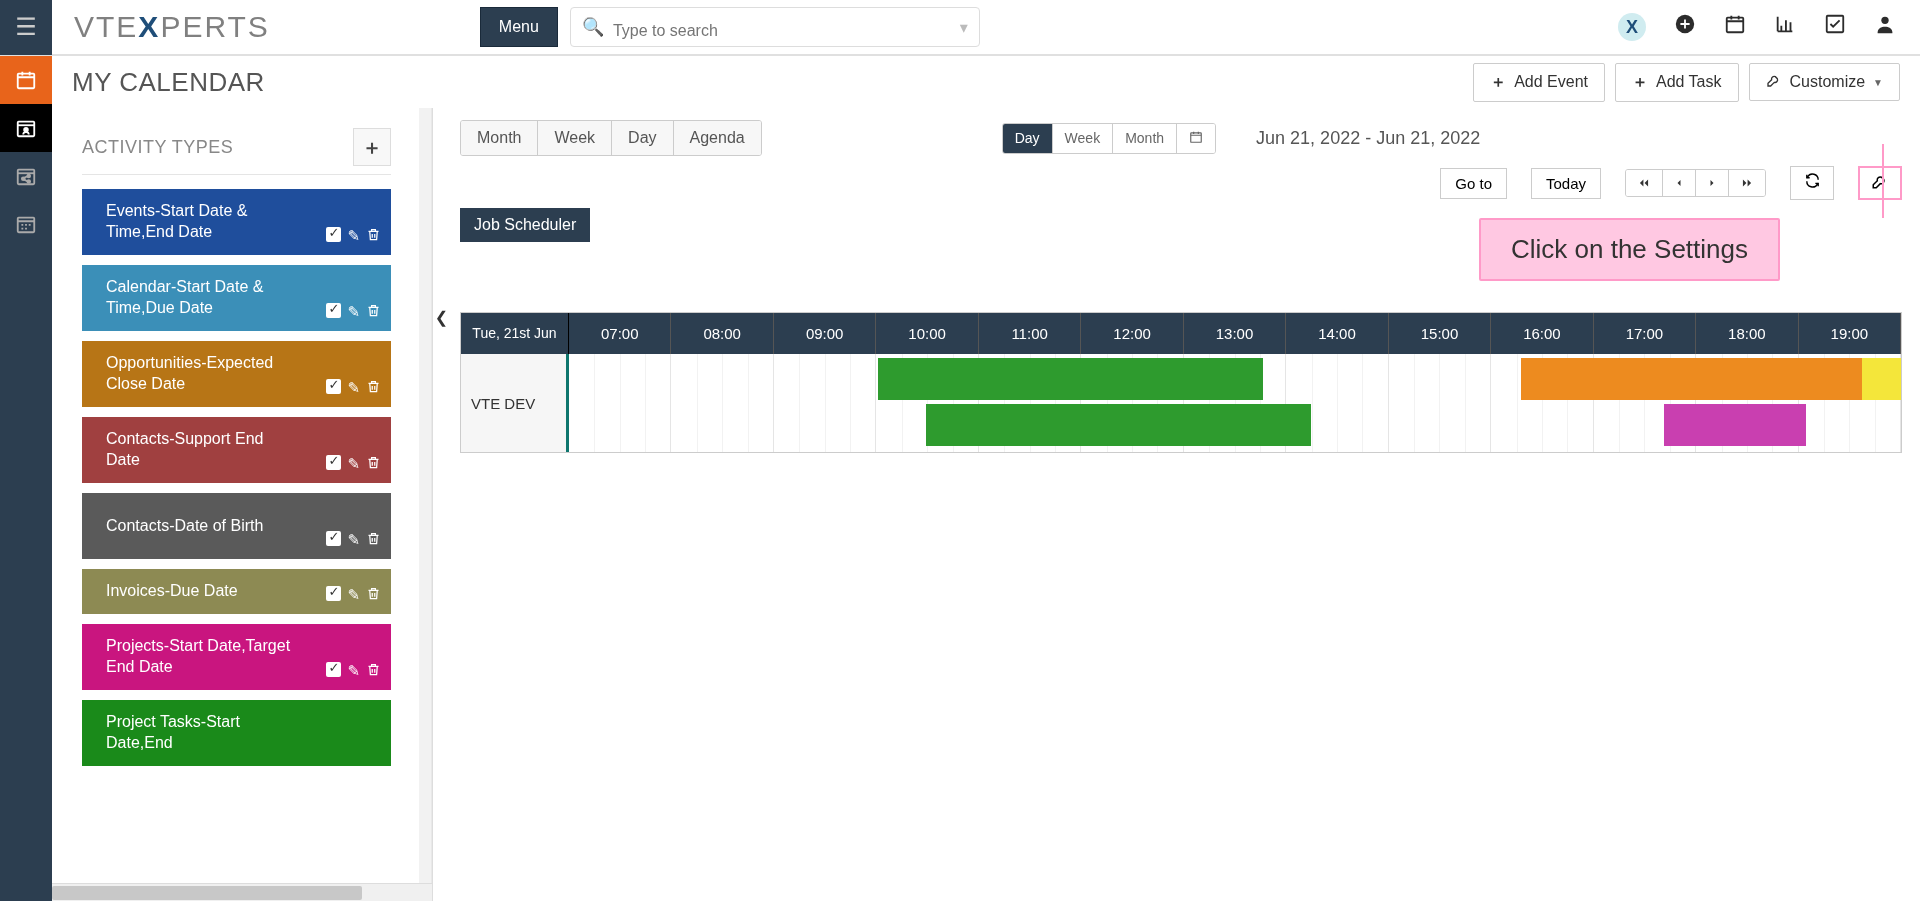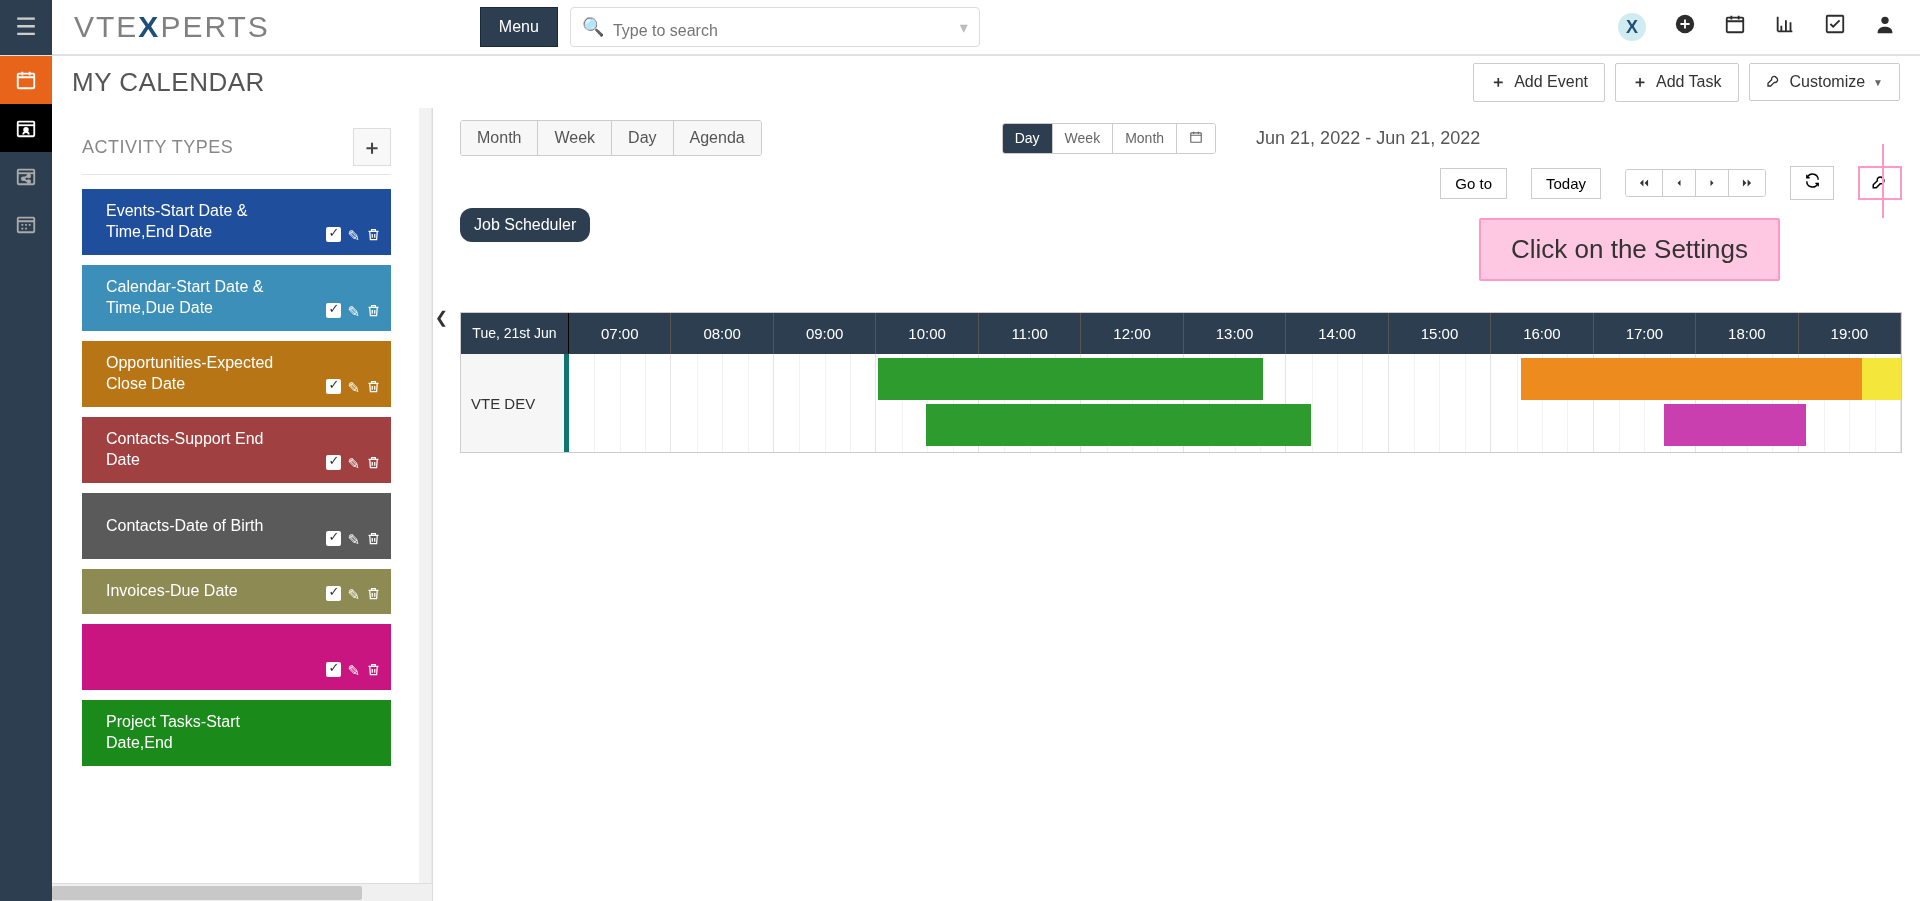--- a/index.html
+++ b/index.html
@@ -68,34 +68,34 @@
 .range-group .rbtn.active { background: #2c3e50; color: #fff; }
 .range-group .rbtn:last-child { border-right: none; }
 .date-range { font-size: 18px; color: #555; margin-left: 30px; }
 .nav-wrap { margin-left: auto; display: flex; align-items: center; gap: 24px; padding-left: 40px; }
 .goto-btn, .today-btn { border: 1px solid #ccc; padding: 6px 14px; background: #fff; font-size: 15px; cursor: pointer; }
 .nav-arrows { display: inline-flex; border: 1px solid #ccc; border-radius: 3px; overflow: hidden; }
 .nav-arrows .narrow { padding: 6px 10px; border-right: 1px solid #ccc; cursor: pointer; background: #fff; font-size: 14px; display:flex; align-items:center; }
 .nav-arrows .narrow:last-child { border-right: none; }
 .refresh-btn, .settings-btn { border: 1px solid #ccc; width: 44px; height: 34px; display:flex; align-items:center; justify-content:center; background:#fff; font-size: 17px; cursor:pointer; }
 .settings-btn { border: 2px solid #ff9ac8; }
-.job-chip { display: inline-block; background: #2c3e50; color: #fff; padding: 8px 14px; font-size: 16px; border-radius: 12px; }
+.job-chip { display: inline-block; background: #2c3e50; color: #fff; padding: 8px 14px; font-size: 16px; border-radius: 0; }
 
 
 .callout { position: absolute; background: #ffc8e2; border: 2px solid #ff9ac8; color: #333; font-family: 'Segoe UI', Arial, sans-serif; padding: 14px 30px; font-size: 26px; border-radius: 2px; z-index: 20; }
 .callout-line { position: absolute; width: 2px; background: #ff9ac8; z-index: 19; }
 
 
 .timeline { margin-top: 70px; border: 1px solid #ccc; }
 .tl-header { display: flex; background: #2c3e50; color: #fff; }
 .tl-corner { width: 108px; min-width:108px; border-right: 1px solid #000000; display:flex; align-items:center; justify-content:center; text-align:center; font-size:14px; padding: 6px 0; line-height:1.2; }
 .tl-hours { flex:1; display:flex; }
 .tl-hour { flex:1; border-right:1px solid #555; text-align:center; padding:12px 0; font-size:15px; }
 .tl-body { display:flex; min-height: 98px; }
-.tl-rowlabel { width:108px; min-width:108px; border-right:5px solid #0f766e; display:flex; align-items:center; padding-left:10px; font-size:15px; color:#333; background: #f6f6f6; }
+.tl-rowlabel { width:108px; min-width:108px; border-right:3px solid #0f766e; display:flex; align-items:center; padding-left:10px; font-size:15px; color:#333; background: #f6f6f6; }
 .tl-grid { flex:1; position:relative; display:flex; }
 .tl-col { flex:1; border-right:1px solid #e5e5e5; position: relative; }
 .tl-col .subtick { position:absolute; top:0; bottom:0; border-left:1px solid #f2f2f2; }
 .event-bar { position:absolute; height:42px; border-radius:0; }
 </style>
 </head>
 <body>
 
 <div class="topbar">
   <div class="hamburger-btn">
@@ -268,20 +268,21 @@
             <div class="label">Invoices-Due Date</div>
             <div class="activity-actions">
               <span class="aicon"><span class="chk"></span></span>
               <span class="aicon">✎</span>
               <span class="aicon"><svg width="15" height="15" viewBox="0 0 24 24" fill="none" stroke="currentColor" stroke-width="2">
                   <path d="M4 7h16M9 7V4h6v3M6 7l1 13h10l1-13M10 11v6M14 11v6"></path>
                 </svg></span>
             </div>
           </div>
           <div class="activity-card" style="background: rgb(201, 21, 127);">
+            <div class="label">Projects-Start Date,Target End Date</div>
             <div class="activity-actions">
               <span class="aicon"><span class="chk"></span></span>
               <span class="aicon">✎</span>
               <span class="aicon"><svg width="15" height="15" viewBox="0 0 24 24" fill="none" stroke="currentColor" stroke-width="2">
                   <path d="M4 7h16M9 7V4h6v3M6 7l1 13h10l1-13M10 11v6M14 11v6"></path>
                 </svg></span>
             </div>
           </div>
           <div class="activity-card" style="background: rgb(26, 138, 26);">
             <div class="label">Project Tasks-Start Date,End</div>

